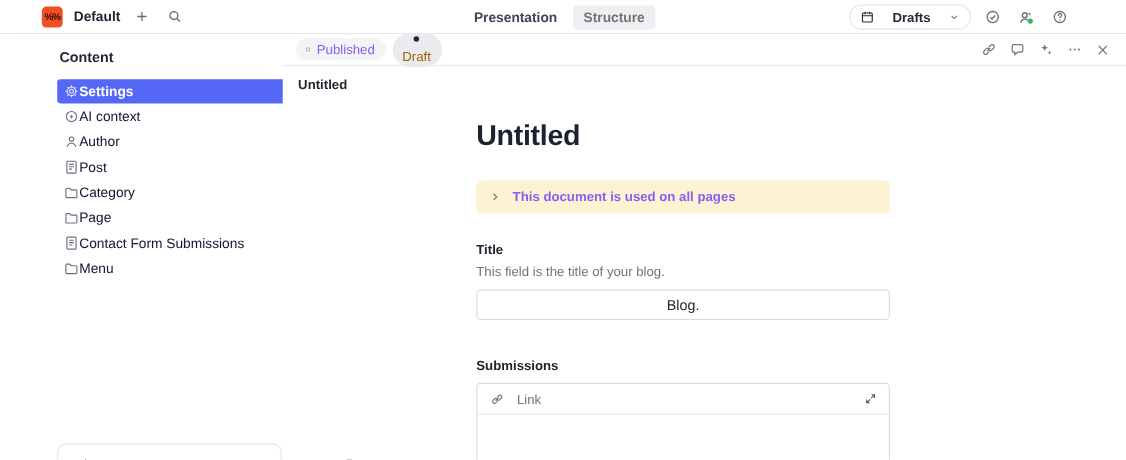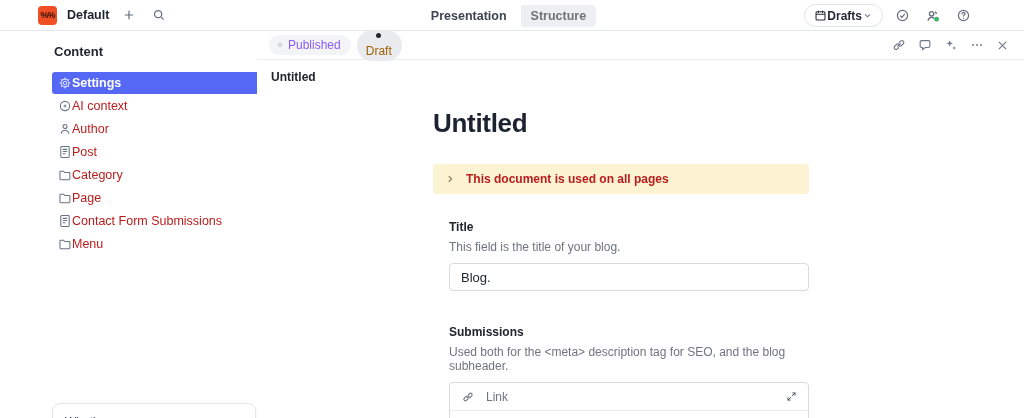--- a/index.html
+++ b/index.html
@@ -15,33 +15,33 @@
   .tb-left { display:flex; align-items:center; gap:10px; padding-left:38px; }
   .logo { width:19px; height:19px; border-radius:4px; background:#f04e23; color:#2a1208;
     display:flex; align-items:center; justify-content:center; font-size:9px; font-weight:700; letter-spacing:-1px; }
   .ws-name { font-size:12.5px; font-weight:700; color:#1d2430; }
   .icon-btn { color:#666e7c; display:flex; align-items:center; justify-content:center; padding:3px; border-radius:4px; }
   .tb-center { position:absolute; left:50%; top:0; height:31px; transform:translateX(-52%);
     display:flex; align-items:center; gap:4px; }
   .tool-tab { font-size:12.5px; font-weight:600; color:#3d4452; padding:4px 10px; border-radius:4px; }
   .tool-tab.active { background:#edeff2; color:#737373; }
   .tb-right { position:absolute; right:50px; top:0; height:31px; display:flex; align-items:center; gap:9px; }
-  .drafts-pill { display:flex; align-items:center; gap:0; border:1px solid #e0e3e9; border-radius:13px;
+  .drafts-pill { display:flex; align-items:center; gap:16px; border:1px solid #e0e3e9; border-radius:13px;
     padding:3px 9px; height:23px; font-size:12px; font-weight:600; color:#242a36; }
   .presence { position:relative; }
 
   
   .sidebar { position:absolute; top:31px; left:14px; bottom:0; width:306px;
     border-right:5px solid #7f1d1d; background:#fff; }
   .sb-header { padding:13px 12px 10px 40px; font-size:13px; font-weight:600; color:#1f2430; }
   .sb-list { list-style:none; margin:3px 12px 0 38px; }
   .sb-item { display:flex; align-items:center; height:22px; margin-bottom:1px;
     padding:0 8px 0 6px; border-radius:3px; cursor:pointer; }
   .sb-icon { color:#6a7283; display:flex; }
-  .sb-label { flex:1; font-size:12.5px; font-weight:500; color:#b91c1c;
+  .sb-label { flex:1; font-size:12.5px; font-weight:500; color:#0f172a;
     white-space:nowrap; overflow:hidden; text-overflow:ellipsis; }
   .sb-chev { color:#99a0ad; display:flex; }
   .sb-item.selected { background:#5468f5; }
   .sb-item.selected .sb-label { color:#fff; font-weight:600; }
   .sb-item.selected .sb-icon,
   .sb-item.selected .sb-chev { color:rgba(255,255,255,.8); }
   .whats-new { position:absolute; left:38px; top:372px; width:204px; height:60px;
     background:#fff; border:1px solid #e3e6ec; border-radius:8px;
     box-shadow:0 1px 3px rgba(20,30,50,.05); padding:11px 12px; font-size:12px; font-weight:500; color:#333b4a; }
 
@@ -59,27 +59,27 @@
   .panel-actions { margin-left:auto; display:flex; align-items:center; gap:6px; color:#70778a; }
   .panel-actions .icon-btn { color:#70778a; }
   .breadcrumb { padding:10px 14px 0; font-size:12px; font-weight:700; color:#22262e; }
 
   
   .form { width:376px; margin-left:176px; }
   .doc-title { margin-top:24px; font-size:26px; font-weight:700; letter-spacing:-.3px; color:#1b2330; }
   .banner { margin-top:25px; background:#fcf3d2; border-radius:4px; padding:8px 12px;
     display:flex; align-items:center; gap:11px; cursor:pointer; }
   .banner-chev { color:#8c8468; display:flex; }
-  .banner-text { font-size:12px; font-weight:600; color:#b91c1c; }
-  .field { margin-top:26px;margin-left:16px; }
+  .banner-text { font-size:12px; font-weight:600; color:#8b5cf6; }
+  .field { margin-top:26px; }
   .field + .field { margin-top:34px; }
   .f-label { font-size:12px; font-weight:700; color:#20242c; }
   .f-desc { margin-top:6px; font-size:12px; color:#6e7480; }
   .text-input { margin-top:9px; width:100%; height:28px; border:1px solid #d7dbe1; border-radius:4px;
-    padding:0 11px; font-size:13px; color:#23272f; font-family:inherit; background:#fff; }
+    padding:0 11px; font-size:13px; color:#23272f; font-family:inherit; background:#fff;text-align:center; }
   .editor { margin-top:9px; border:1px solid #d7dbe1; border-radius:4px; height:130px; overflow:hidden; }
   .editor-toolbar { height:28px; display:flex; align-items:center; padding:0 9px;
     border-bottom:1px solid #e7e9ed; }
   .link-btn { display:flex; align-items:center; gap:12px; font-size:12px; color:#6e7480; padding:2px 3px; }
   .expand-btn { margin-left:auto; color:#4a5160; padding:2px; }
   .editor-body { padding:14px 12px; font-size:13px; color:#272b33; line-height:1.4; cursor:text; }
 </style>
 </head>
 <body>
 
@@ -347,21 +347,20 @@
       </div>
 
       <section class="field">
         <div class="f-label">Title</div>
         <div class="f-desc">This field is the title of your blog.</div>
         <input class="text-input" type="text" value="Blog." style="">
       </section>
 
       <section class="field">
         <div class="f-label">Submissions</div>
-        <div class="f-desc">Used both for the &lt;meta&gt; description tag for SEO, and the blog subheader.</div>
         <div class="editor">
           <div class="editor-toolbar">
             <button class="link-btn">
               <span>
                 <svg width="12" height="12" viewBox="0 0 16 16" fill="none" stroke="currentColor" stroke-width="1.4" stroke-linecap="round">
                     <path d="M6.6 9.4l2.8-2.8"></path>
                     <path d="M7.6 10.9l-1.5 1.5a2.1 2.1 0 0 1-3-3l2.1-2.1a2.1 2.1 0 0 1 3 0"></path>
                     <path d="M8.4 5.1l1.5-1.5a2.1 2.1 0 0 1 3 3l-2.1 2.1a2.1 2.1 0 0 1-3 0"></path>
                   </svg>
               </span>

